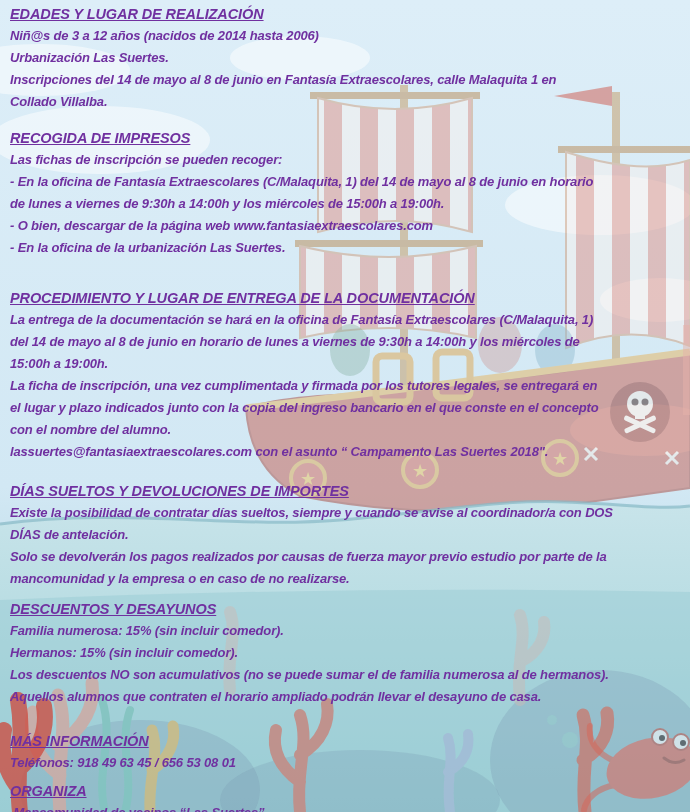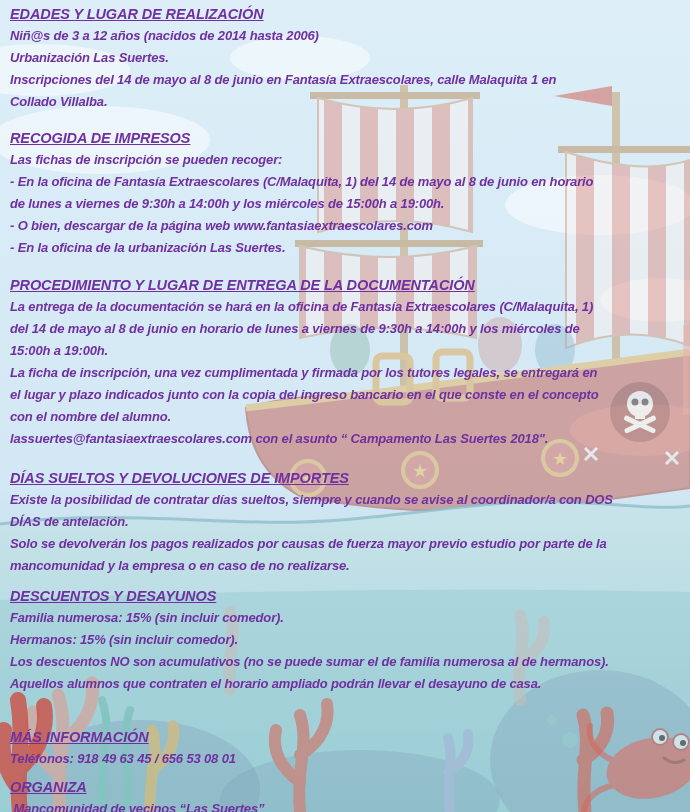--- a/index.html
+++ b/index.html
@@ -10,24 +10,24 @@
     background:linear-gradient(180deg,#ddeef8 0%,#d2e8f4 60%,#cde5f1 64%);
     font-family:"Liberation Sans",sans-serif;
     font-weight:bold;font-style:italic;
     color:#7030A0;
   }
   .bg{position:absolute;left:0;top:0;width:690px;height:812px;pointer-events:none;}
   .content{position:absolute;left:0;top:0;width:690px;height:812px;padding:3px 2px 0 10px;box-sizing:border-box;}
   section{margin:0;}
   .s1{margin-top:0;}
   .s2{margin-top:14px;}
-  .s3{margin-top:15px;}
+  .s3{margin-top:28px;}
   .s4{margin-top:17px;}
   .s5{margin-top:8px;}
-  .s6{margin-top:31px;}
+  .s6{margin-top:22px;}
   .s7{margin-top:6px;}
   h2{
     margin:0;font-size:14.5px;line-height:22px;
     text-decoration:underline;letter-spacing:-0.1px;
     font-weight:bold;font-style:italic;
   }
   .ln{
     font-size:13px;line-height:22px;white-space:pre;
     letter-spacing:-0.15px;
   }

